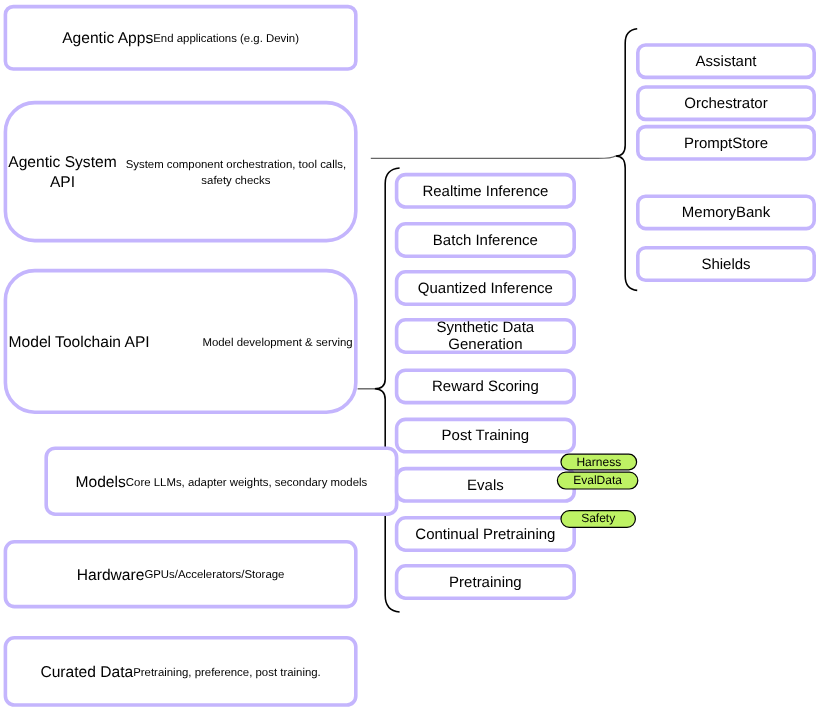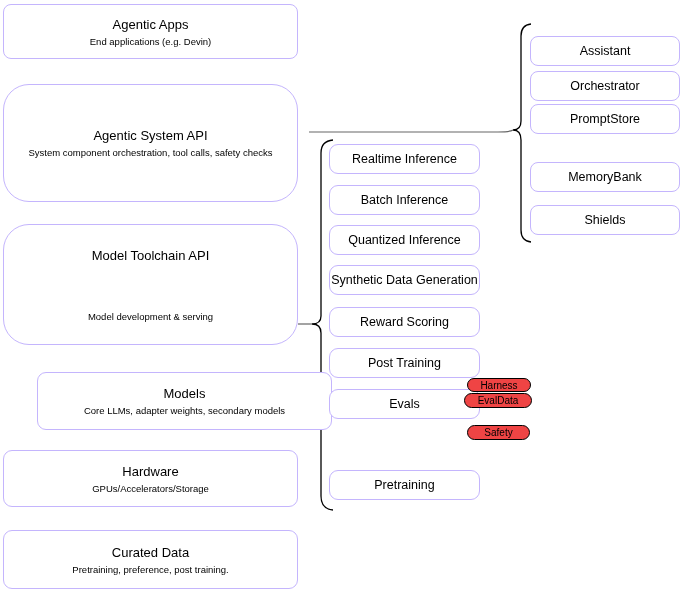--- a/index.html
+++ b/index.html
@@ -2,22 +2,22 @@
 <html><head>
 <meta charset="utf-8">
 <style>
   html,body{margin:0;padding:0;background:#ffffff;}
   #canvas{
     position:relative;width:682px;height:591px;background:#ffffff;
     font-family:"Liberation Sans", sans-serif;color:#000;overflow:hidden;
   }
   #connector-layer{position:absolute;left:0;top:0;width:682px;height:591px;pointer-events:none;}
   .node{
-    position:absolute;box-sizing:border-box;background:#ffffff;border:1px solid #c4b5fd;
-    display:flex;flex-direction:column;align-items:center;justify-content:center;
+    position:absolute;box-sizing:border-box;background:#ffffff;border:3px solid #c4b5fd;
+    display:flex;flex-direction:row;align-items:center;justify-content:center;
     text-align:center;
   }
   .node .title{font-size:13px;line-height:17px;}
   .node .subtitle{font-size:9.5px;line-height:13px;margin-top:2px;color:#000;}
   
   .lcol{left:3px;width:295px;}
   .lbox-1{top:4px;height:55px;border-radius:8px;}
   .lbox-2{top:84px;height:118px;border-radius:26px;}
   .lbox-3{top:224px;height:121px;border-radius:26px;gap:44px;}
   .lbox-4{top:372px;height:58px;border-radius:9px;margin-left:34px;}
@@ -26,21 +26,21 @@
   
   .mcol{left:329px;width:151px;height:30px;border-radius:9px;font-size:12.5px;}
   .mb-0{top:144px;} .mb-1{top:185px;} .mb-2{top:225px;} .mb-3{top:265px;}
   .mb-4{top:307px;} .mb-5{top:348px;} .mb-6{top:389px;} .mb-7{top:430px;}
   .mb-8{top:470px;}
   
   .rcol{left:530px;width:150px;height:30px;border-radius:8px;font-size:12.5px;}
   .rb-0{top:36px;} .rb-1{top:71px;} .rb-2{top:104px;} .rb-3{top:162px;} .rb-4{top:205px;}
   
   .pill{
-    position:absolute;box-sizing:border-box;background:#ef4444;border:1px solid #000;
+    position:absolute;box-sizing:border-box;background:#bef264;border:1px solid #000;
     border-radius:999px;display:flex;align-items:center;justify-content:center;
     font-size:10px;z-index:5;
   }
   .pill-0{left:467px;top:378px;width:64px;height:14px;}
   .pill-1{left:464px;top:393px;width:68px;height:15px;}
   .pill-2{left:467px;top:409px;width:63px;height:15px;margin-top:16px;}
 </style>
 </head>
 <body>
 
@@ -82,20 +82,21 @@
     <div class="subtitle">Pretraining, preference, post training.</div>
   </div>
 
   <div class="node mcol mb-0">Realtime Inference</div>
   <div class="node mcol mb-1">Batch Inference</div>
   <div class="node mcol mb-2">Quantized Inference</div>
   <div class="node mcol mb-3">Synthetic Data Generation</div>
   <div class="node mcol mb-4">Reward Scoring</div>
   <div class="node mcol mb-5">Post Training</div>
   <div class="node mcol mb-6">Evals</div>
+  <div class="node mcol mb-7">Continual Pretraining</div>
   <div class="node mcol mb-8">Pretraining</div>
 
   <div class="pill pill-0">Harness</div>
   <div class="pill pill-1">EvalData</div>
   <div class="pill pill-2">Safety</div>
 
   <div class="node rcol rb-0">Assistant</div>
   <div class="node rcol rb-1">Orchestrator</div>
   <div class="node rcol rb-2">PromptStore</div>
   <div class="node rcol rb-3">MemoryBank</div>

